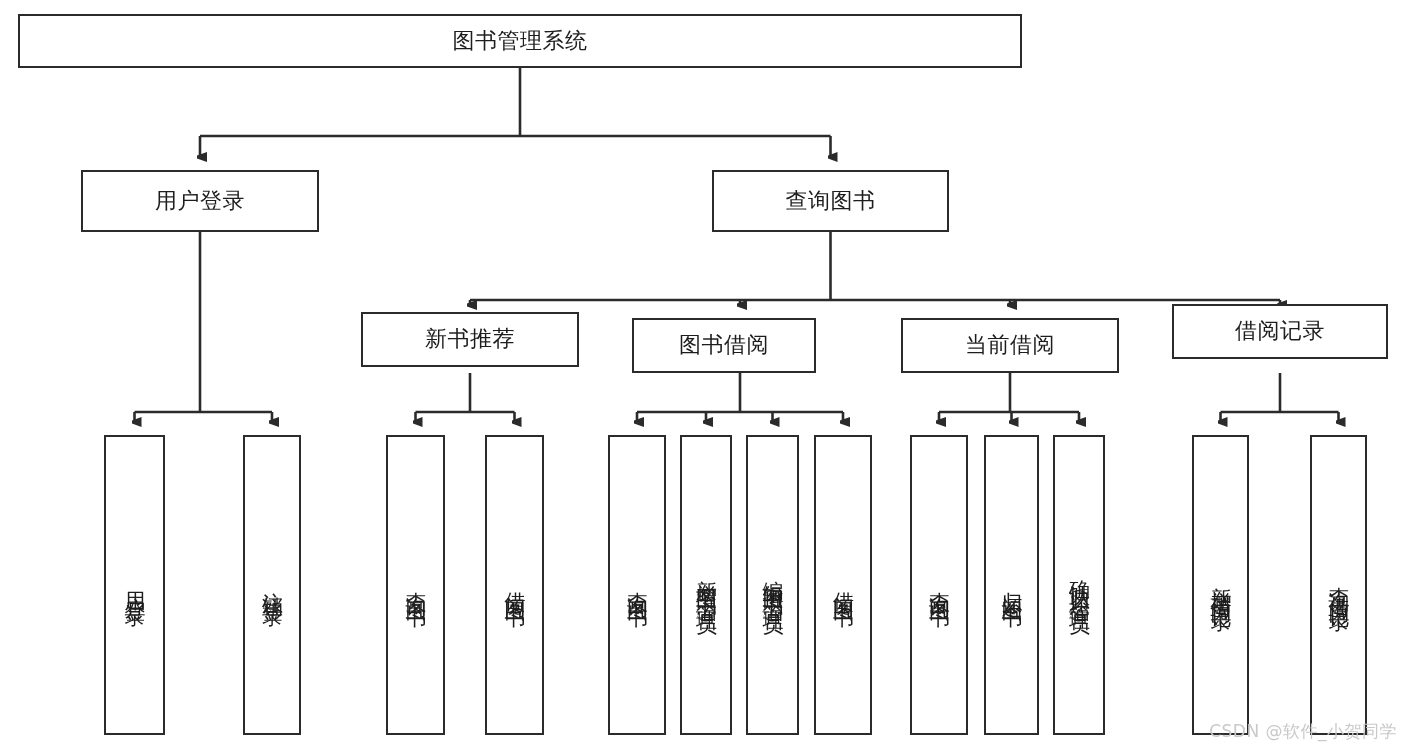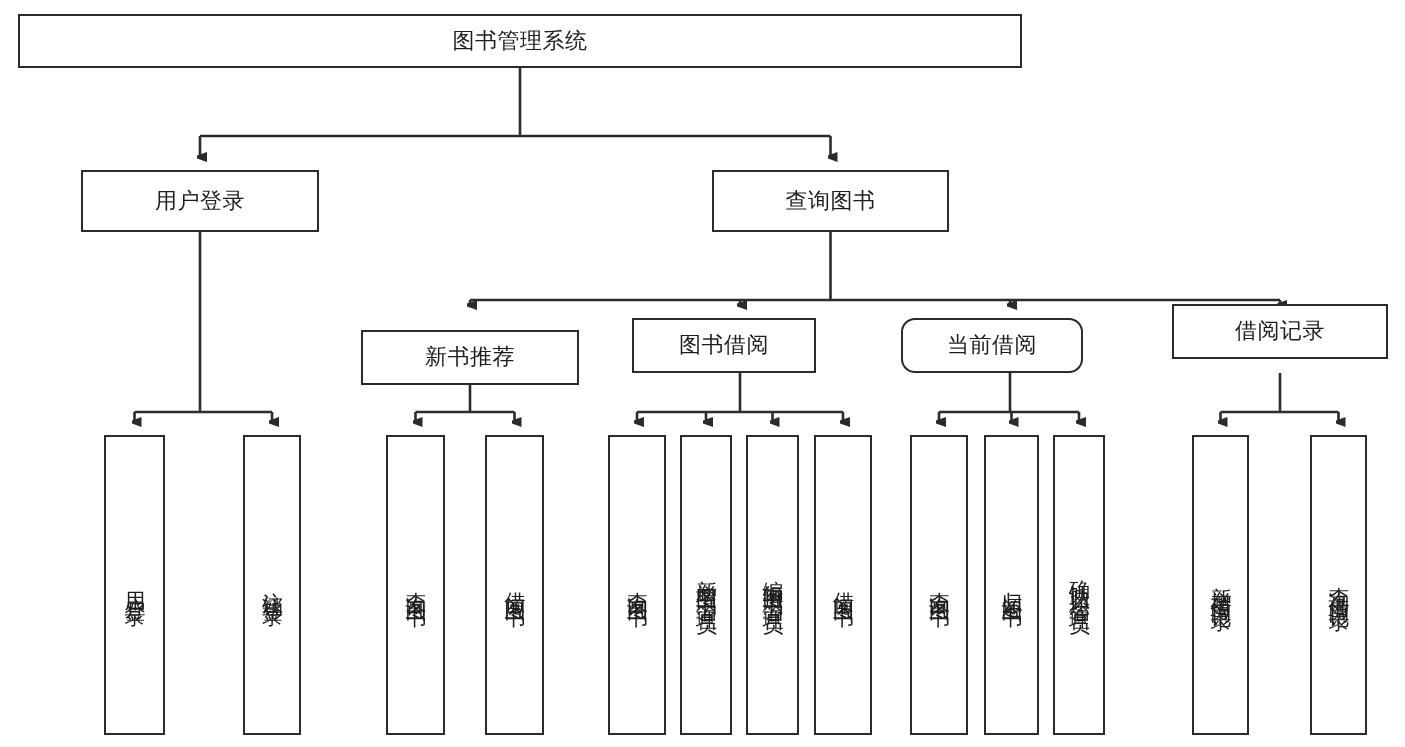--- a/index.html
+++ b/index.html
@@ -118,27 +118,27 @@
   <div id="nodes-layer">
       <div class="node-box root-box" style="left: 18px; top: 14px; width: 1004px; height: 54px;">
         <span class="node-label-h">图书管理系统</span>
       </div>
       <div class="node-box level2-box" style="left: 81px; top: 170px; width: 238px; height: 62px;">
         <span class="node-label-h">用户登录</span>
       </div>
       <div class="node-box level2-box" style="left: 712px; top: 170px; width: 237px; height: 62px;">
         <span class="node-label-h">查询图书</span>
       </div>
-      <div class="node-box level3-box" style="left: 361px; top: 330px; width: 218px; height: 55px;">
+      <div class="node-box level3-box" style="left: 361px; top: 312px; width: 218px; height: 55px;">
         <span class="node-label-h">新书推荐</span>
       </div>
       <div class="node-box level3-box" style="left: 632px; top: 318px; width: 184px; height: 55px;">
         <span class="node-label-h">图书借阅</span>
       </div>
-      <div class="node-box level3-box" style="left: 901px; top: 318px; width: 182px; height: 55px; border-radius: 14px;">
+      <div class="node-box level3-box" style="left: 901px; top: 318px; width: 218px; height: 55px;">
         <span class="node-label-h">当前借阅</span>
       </div>
       <div class="node-box level3-box" style="left: 1172px; top: 304px; width: 216px; height: 55px;">
         <span class="node-label-h">借阅记录</span>
       </div>
       <div class="node-box leaf-box" style="left: 104px; top: 435px; width: 61px; height: 300px;">
         <span class="node-label-v">用户登录</span>
       </div>
       <div class="node-box leaf-box" style="left: 243px; top: 435px; width: 58px; height: 300px;">
         <span class="node-label-v">注销登录</span>
@@ -171,14 +171,15 @@
         <span class="node-label-v">确认归还（管理员）</span>
       </div>
       <div class="node-box leaf-box" style="left: 1192px; top: 435px; width: 57px; height: 300px;">
         <span class="node-label-v">新增借阅记录</span>
       </div>
       <div class="node-box leaf-box" style="left: 1310px; top: 435px; width: 57px; height: 300px;">
         <span class="node-label-v">查询借阅记录</span>
       </div>
     </div>
 
+  <div id="watermark">CSDN @软件_小贺同学</div>
 
 </div>
 
 </body></html>

